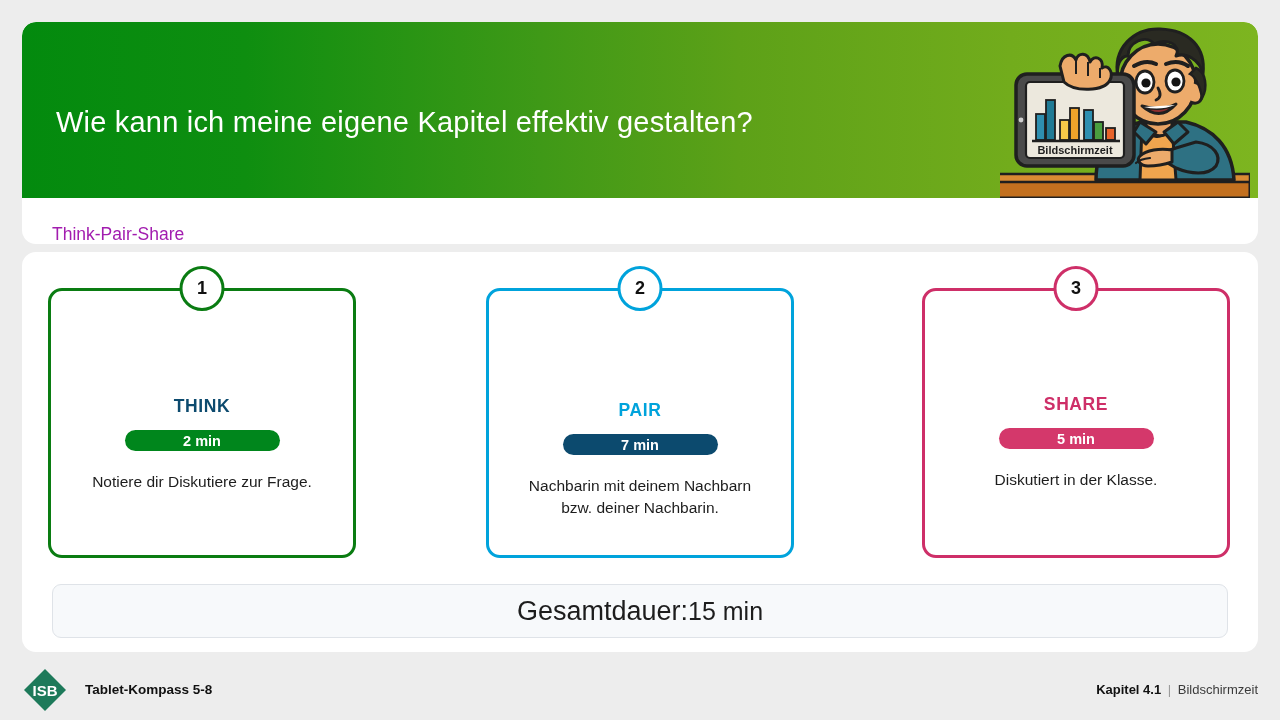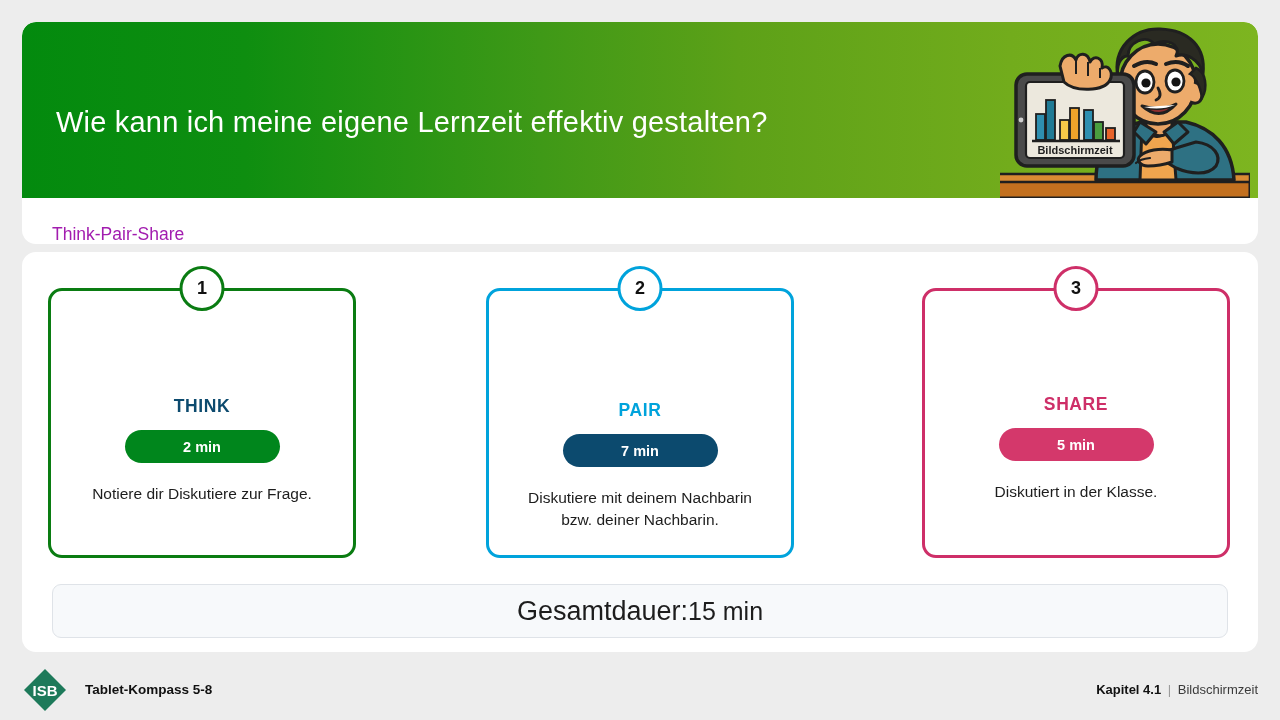--- a/index.html
+++ b/index.html
@@ -104,21 +104,21 @@
 
   .card-title {
     font-size: 17.5px;
     font-weight: bold;
     letter-spacing: 0.6px;
     color: #0a7c12;
   }
   .pill {
     margin-top: 13px;
     min-width: 155px;
-    height: 33px;
+    height: 21px;
     border-radius: 17px;
     background: #00861c;
     color: #ffffff;
     font-size: 14.5px;
     font-weight: bold;
     display: flex;
     align-items: center;
     justify-content: center;
     padding: 0 18px;
   }
@@ -275,21 +275,21 @@
           <text x="75" y="132" font-family="Liberation Sans, sans-serif" font-size="11" font-weight="bold" fill="#1f1f1f" text-anchor="middle">Bildschirmzeit</text>
 
           <path d="M60 44 C62 32 72 30 76 38 C78 30 88 30 90 40
                    C94 32 104 36 102 46 C108 42 114 50 110 58
                    C104 70 74 70 64 60 Z" fill="#edab6b" stroke="#1f1f1f" stroke-width="3" stroke-linejoin="round"></path>
           <path d="M76 38 v14 M88 40 v14 M100 46 v10" fill="none" stroke="#1f1f1f" stroke-width="2"></path>
         </g>
       </svg>
     </div>
 
-    <div class="header-title">Wie kann ich meine eigene Lernzeit effektiv gestalten?</div>
+    <div class="header-title">Wie kann ich meine eigene Kapitel effektiv gestalten?</div>
     <div class="header-sub">Think-Pair-Share</div>
   </div>
 
   <div class="body-panel">
 
     <div class="cards">
 
       <div class="card-slot s1 v-green">
         <div class="card-box"></div>
         <div class="num-badge">1</div>
@@ -299,21 +299,21 @@
           <div class="card-desc">Notiere dir Diskutiere zur Frage.</div>
         </div>
       </div>
 
       <div class="card-slot s2 v-blue">
         <div class="card-box"></div>
         <div class="num-badge">2</div>
         <div class="card-inner">
           <div class="card-title">PAIR</div>
           <div class="pill">7 min</div>
-          <div class="card-desc">Diskutiere mit deinem Nachbarin bzw. deiner Nachbarin.</div>
+          <div class="card-desc">Nachbarin mit deinem Nachbarn bzw. deiner Nachbarin.</div>
         </div>
       </div>
 
       <div class="card-slot s3 v-pink">
         <div class="card-box"></div>
         <div class="num-badge">3</div>
         <div class="card-inner">
           <div class="card-title">SHARE</div>
           <div class="pill">5 min</div>
           <div class="card-desc">Diskutiert in der Klasse.</div>

